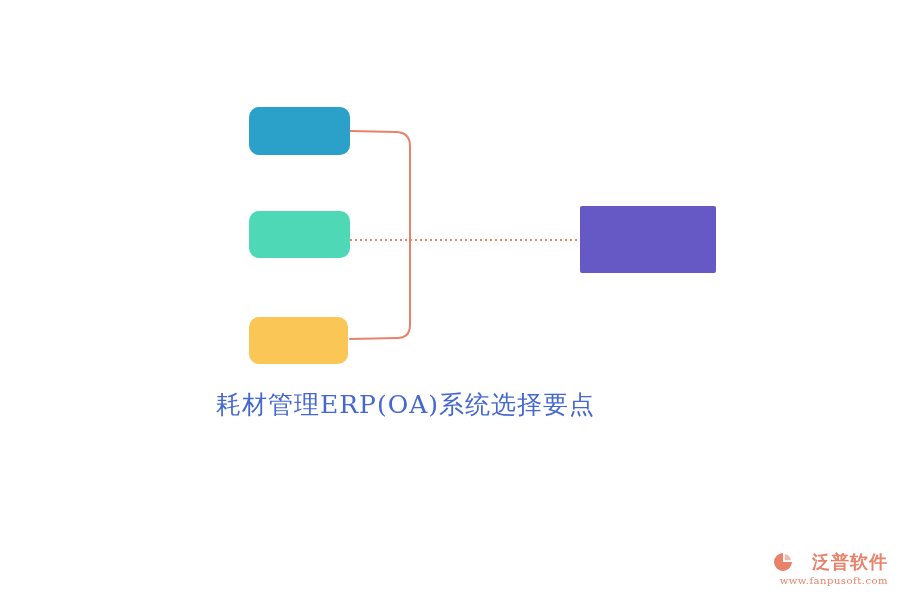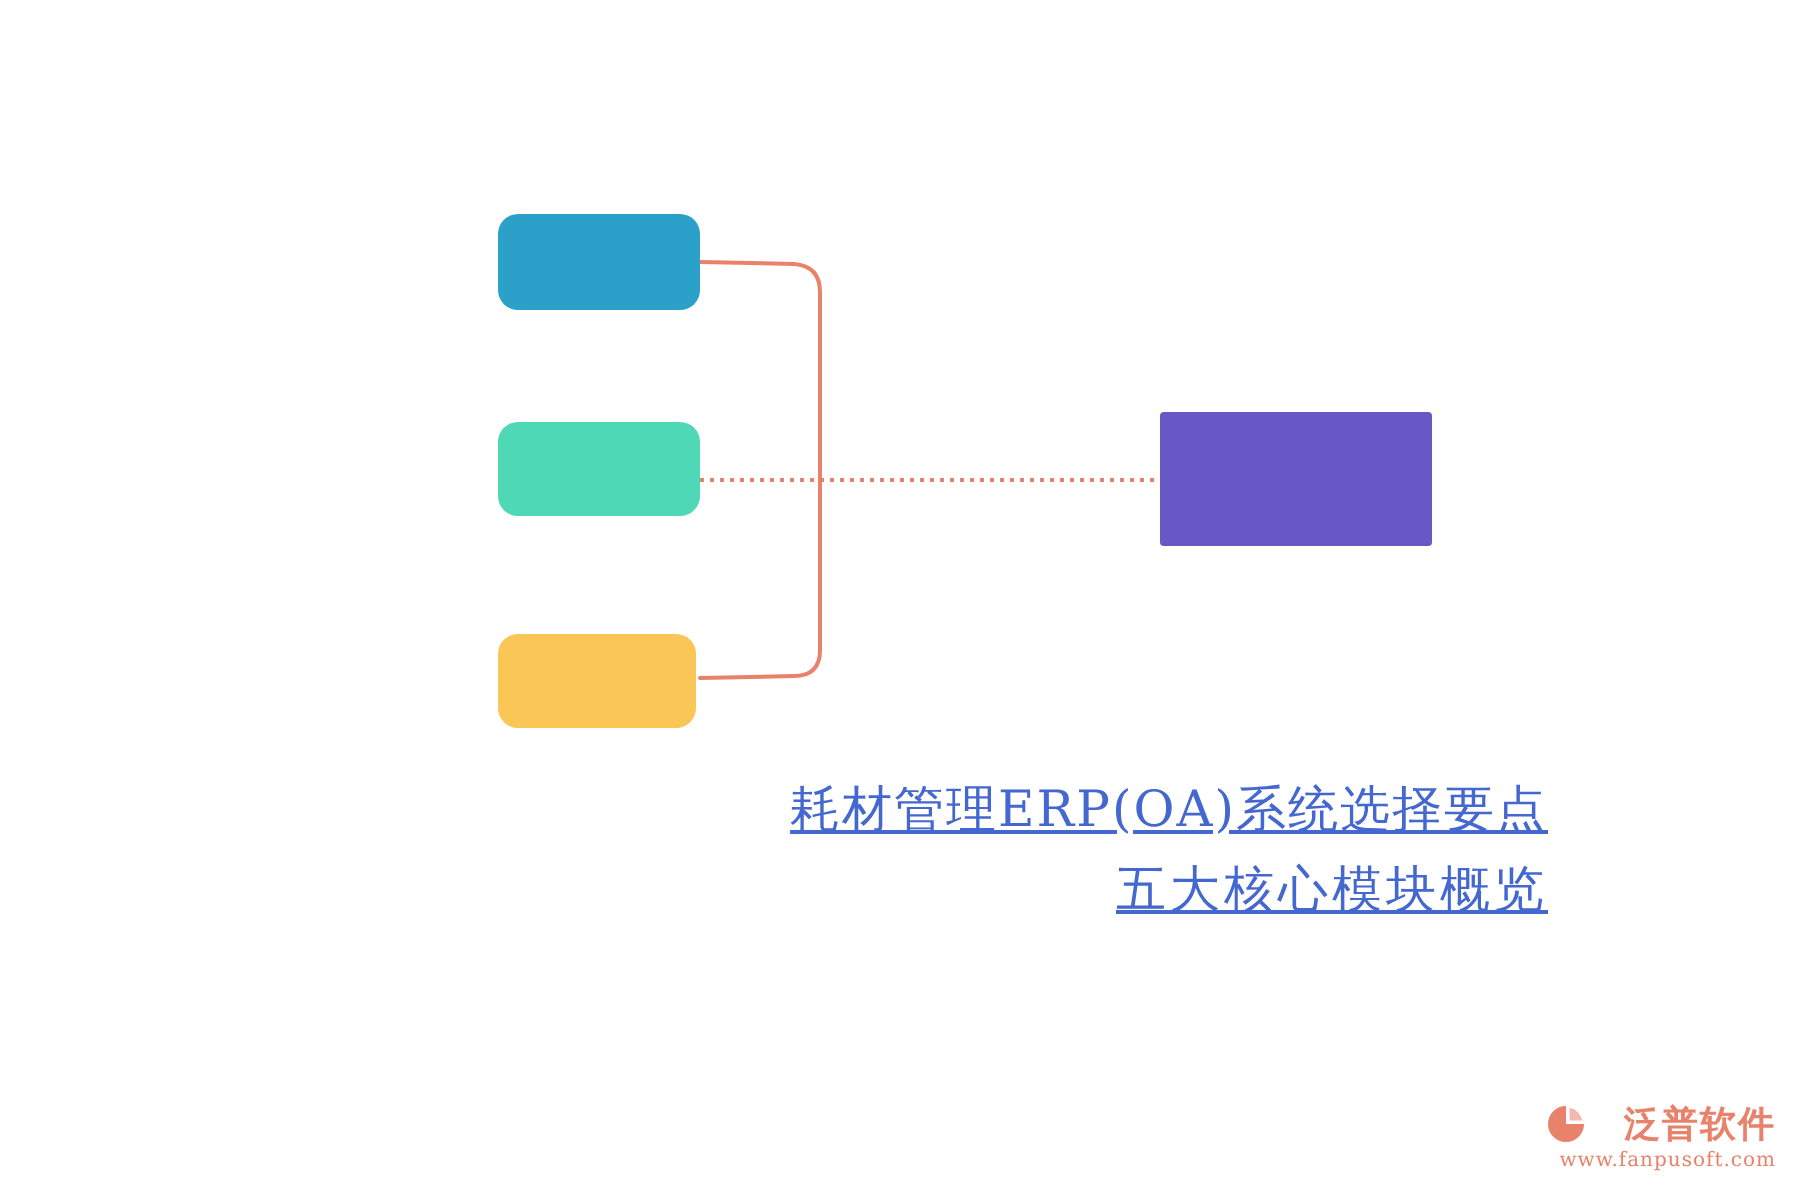--- a/index.html
+++ b/index.html
@@ -27,25 +27,24 @@
   .node-right  { left: 580px; top: 206px; width: 136px; height: 67px; border-radius: 2px; }
   .connectors {
     position: absolute;
     left: 0; top: 0;
     width: 900px;
     height: 600px;
     pointer-events: none;
   }
   .title-block {
     position: absolute;
-    left: 204px;
+    left: 216px;
     top: 385px;
     width: 570px;
-    text-align: right;
-    text-decoration: underline;
+    text-align: left;
   }
   .title-line1 {
     font-size: 25px;
     line-height: 40px;
     letter-spacing: 1px;
     font-weight: 500;
   }
   .title-line2 {
     font-size: 25px;
     line-height: 40px;
@@ -86,21 +85,20 @@
     <path d="M 350 240 L 580 240" fill="none" stroke-width="2" stroke-dasharray="2 3" stroke="#E8826B"></path>
   </svg>
 
   <div class="node node-top" style="background-color: rgb(43, 161, 201);"></div>
   <div class="node node-middle" style="background-color: rgb(79, 216, 181);"></div>
   <div class="node node-bottom" style="background-color: rgb(250, 198, 85);"></div>
   <div class="node node-right" style="background-color: rgb(102, 89, 197);"></div>
 
   <div class="title-block" style="color: rgb(68, 104, 207);">
     <div class="title-line1">耗材管理ERP(OA)系统选择要点</div>
-    <div class="title-line2">五大核心模块概览</div>
   </div>
 
   <div class="footer" style="color: rgb(232, 130, 107);">
     <div class="brand-row">
       <svg width="18" height="18" viewBox="0 0 20 20">
         <path d="M 10 10 L 10 0 A 10 10 0 1 0 20 10 Z" fill="#E8826B"></path>
         <path d="M 12 8 L 12 1 A 9 9 0 0 1 19 8 Z" opacity="0.55" fill="#E8826B"></path>
       </svg>
       <span class="brand-name">泛普软件</span>
     </div>

